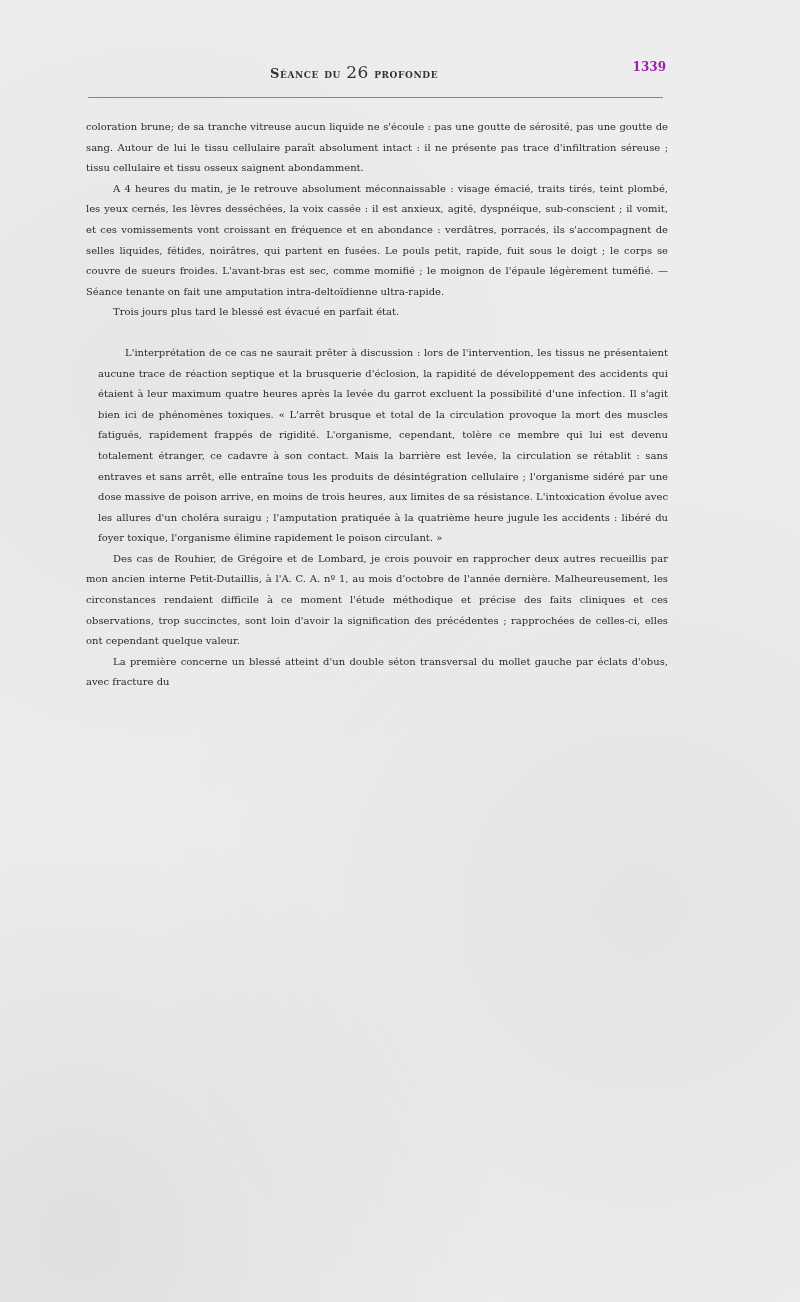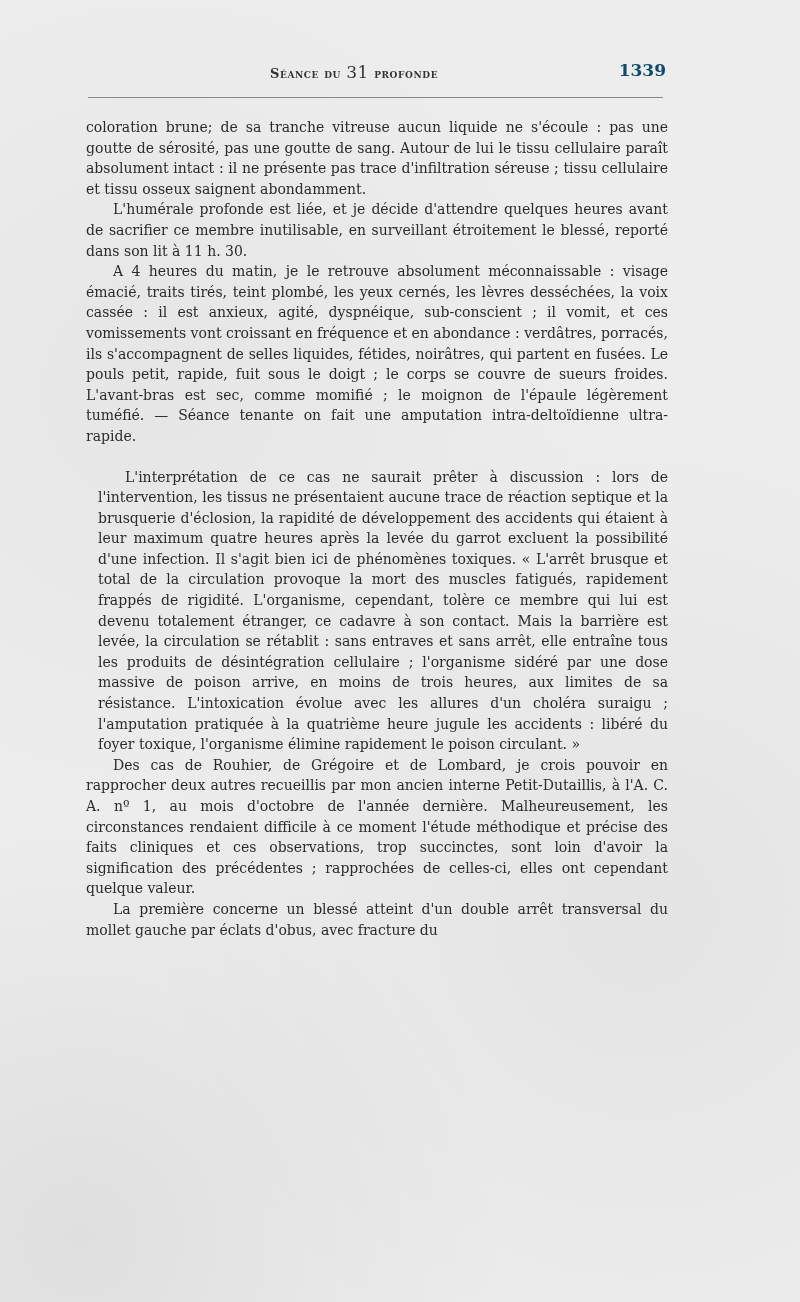--- a/index.html
+++ b/index.html
@@ -18,47 +18,47 @@
     position: absolute; left: 88px; top: 58px; width: 582px; height: 30px;
   }
   .running-title {
     position: absolute; left: 182px; top: 4px;
     font-size: 13px; letter-spacing: 0.6px; font-weight: bold; color: #333;
     font-variant: small-caps;
   }
   .running-title .num { font-size: 17px; font-weight: normal; }
   .page-number {
     position: absolute; right: 4px; top: 2px;
-    font-size: 17px; font-weight: bold; color: #0c4a6e;
+    font-size: 12px; font-weight: bold; color: #a21caf;
   }
   .rule {
     position: absolute; left: 88px; top: 97px; width: 575px; height: 1px;
     background: #888;
   }
   .body-text {
     position: absolute; left: 86px; top: 117px; width: 582px;
-    font-size: 14px; line-height: 20.6px; text-align: justify;
+    font-size: 10px; line-height: 20.6px; text-align: justify;
     color: #2b2b2b;
   }
   .body-text p { margin: 0; text-indent: 0; }
   .body-text p.indent { text-indent: 27px; }
   .body-text p.gap { margin-top: 20px; margin-left: 12px; }
   .body-text p.last-line { text-align: left; }
 </style>
 </head>
 <body>
 
 <div class="header">
   <div class="running-title">
-    <span>Séance du </span><span class="num">31</span><span> profonde</span>
+    <span>Séance du </span><span class="num">26</span><span> profonde</span>
   </div>
   <div class="page-number">1339</div>
 </div>
 <div class="rule"></div>
 
 <div class="body-text">
   <p>coloration brune; de sa tranche vitreuse aucun liquide ne s'écoule : pas une goutte de sérosité, pas une goutte de sang. Autour de lui le tissu cellulaire paraît absolument intact : il ne présente pas trace d'infiltration séreuse ; tissu cellulaire et tissu osseux saignent abondamment.</p>
-  <p class="indent">L'humérale profonde est liée, et je décide d'attendre quelques heures avant de sacrifier ce membre inutilisable, en surveillant étroitement le blessé, reporté dans son lit à 11 h. 30.</p>
   <p class="indent">A 4 heures du matin, je le retrouve absolument méconnaissable : visage émacié, traits tirés, teint plombé, les yeux cernés, les lèvres desséchées, la voix cassée : il est anxieux, agité, dyspnéique, sub-conscient ; il vomit, et ces vomissements vont croissant en fréquence et en abondance : verdâtres, porracés, ils s'accompagnent de selles liquides, fétides, noirâtres, qui partent en fusées. Le pouls petit, rapide, fuit sous le doigt ; le corps se couvre de sueurs froides. L'avant-bras est sec, comme momifié ; le moignon de l'épaule légèrement tuméfié. — Séance tenante on fait une amputation intra-deltoïdienne ultra-rapide.</p>
+  <p class="indent last-line">Trois jours plus tard le blessé est évacué en parfait état.</p>
   <p class="indent gap">L'interprétation de ce cas ne saurait prêter à discussion : lors de l'intervention, les tissus ne présentaient aucune trace de réaction septique et la brusquerie d'éclosion, la rapidité de développement des accidents qui étaient à leur maximum quatre heures après la levée du garrot excluent la possibilité d'une infection. Il s'agit bien ici de phénomènes toxiques. « L'arrêt brusque et total de la circulation provoque la mort des muscles fatigués, rapidement frappés de rigidité. L'organisme, cependant, tolère ce membre qui lui est devenu totalement étranger, ce cadavre à son contact. Mais la barrière est levée, la circulation se rétablit : sans entraves et sans arrêt, elle entraîne tous les produits de désintégration cellulaire ; l'organisme sidéré par une dose massive de poison arrive, en moins de trois heures, aux limites de sa résistance. L'intoxication évolue avec les allures d'un choléra suraigu ; l'amputation pratiquée à la quatrième heure jugule les accidents : libéré du foyer toxique, l'organisme élimine rapidement le poison circulant. »</p>
   <p class="indent">Des cas de Rouhier, de Grégoire et de Lombard, je crois pouvoir en rapprocher deux autres recueillis par mon ancien interne Petit-Dutaillis, à l'A. C. A. nº 1, au mois d'octobre de l'année dernière. Malheureusement, les circonstances rendaient difficile à ce moment l'étude méthodique et précise des faits cliniques et ces observations, trop succinctes, sont loin d'avoir la signification des précédentes ; rapprochées de celles-ci, elles ont cependant quelque valeur.</p>
-  <p class="indent">La première concerne un blessé atteint d'un double arrêt transversal du mollet gauche par éclats d'obus, avec fracture du</p>
+  <p class="indent">La première concerne un blessé atteint d'un double séton transversal du mollet gauche par éclats d'obus, avec fracture du</p>
 </div>
 
 </body></html>

